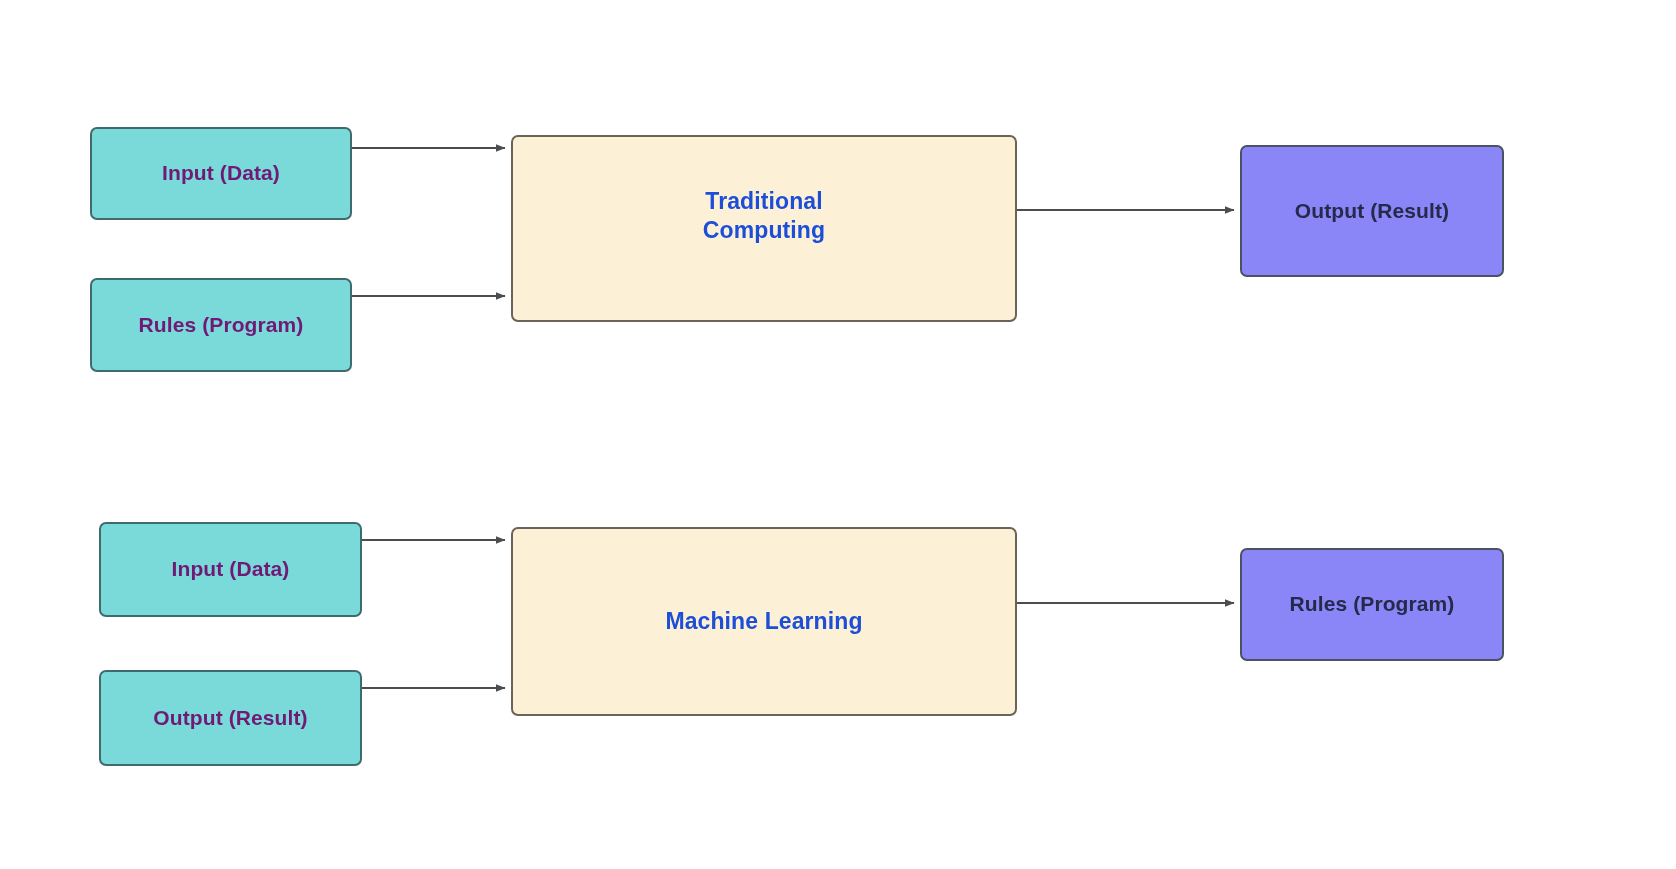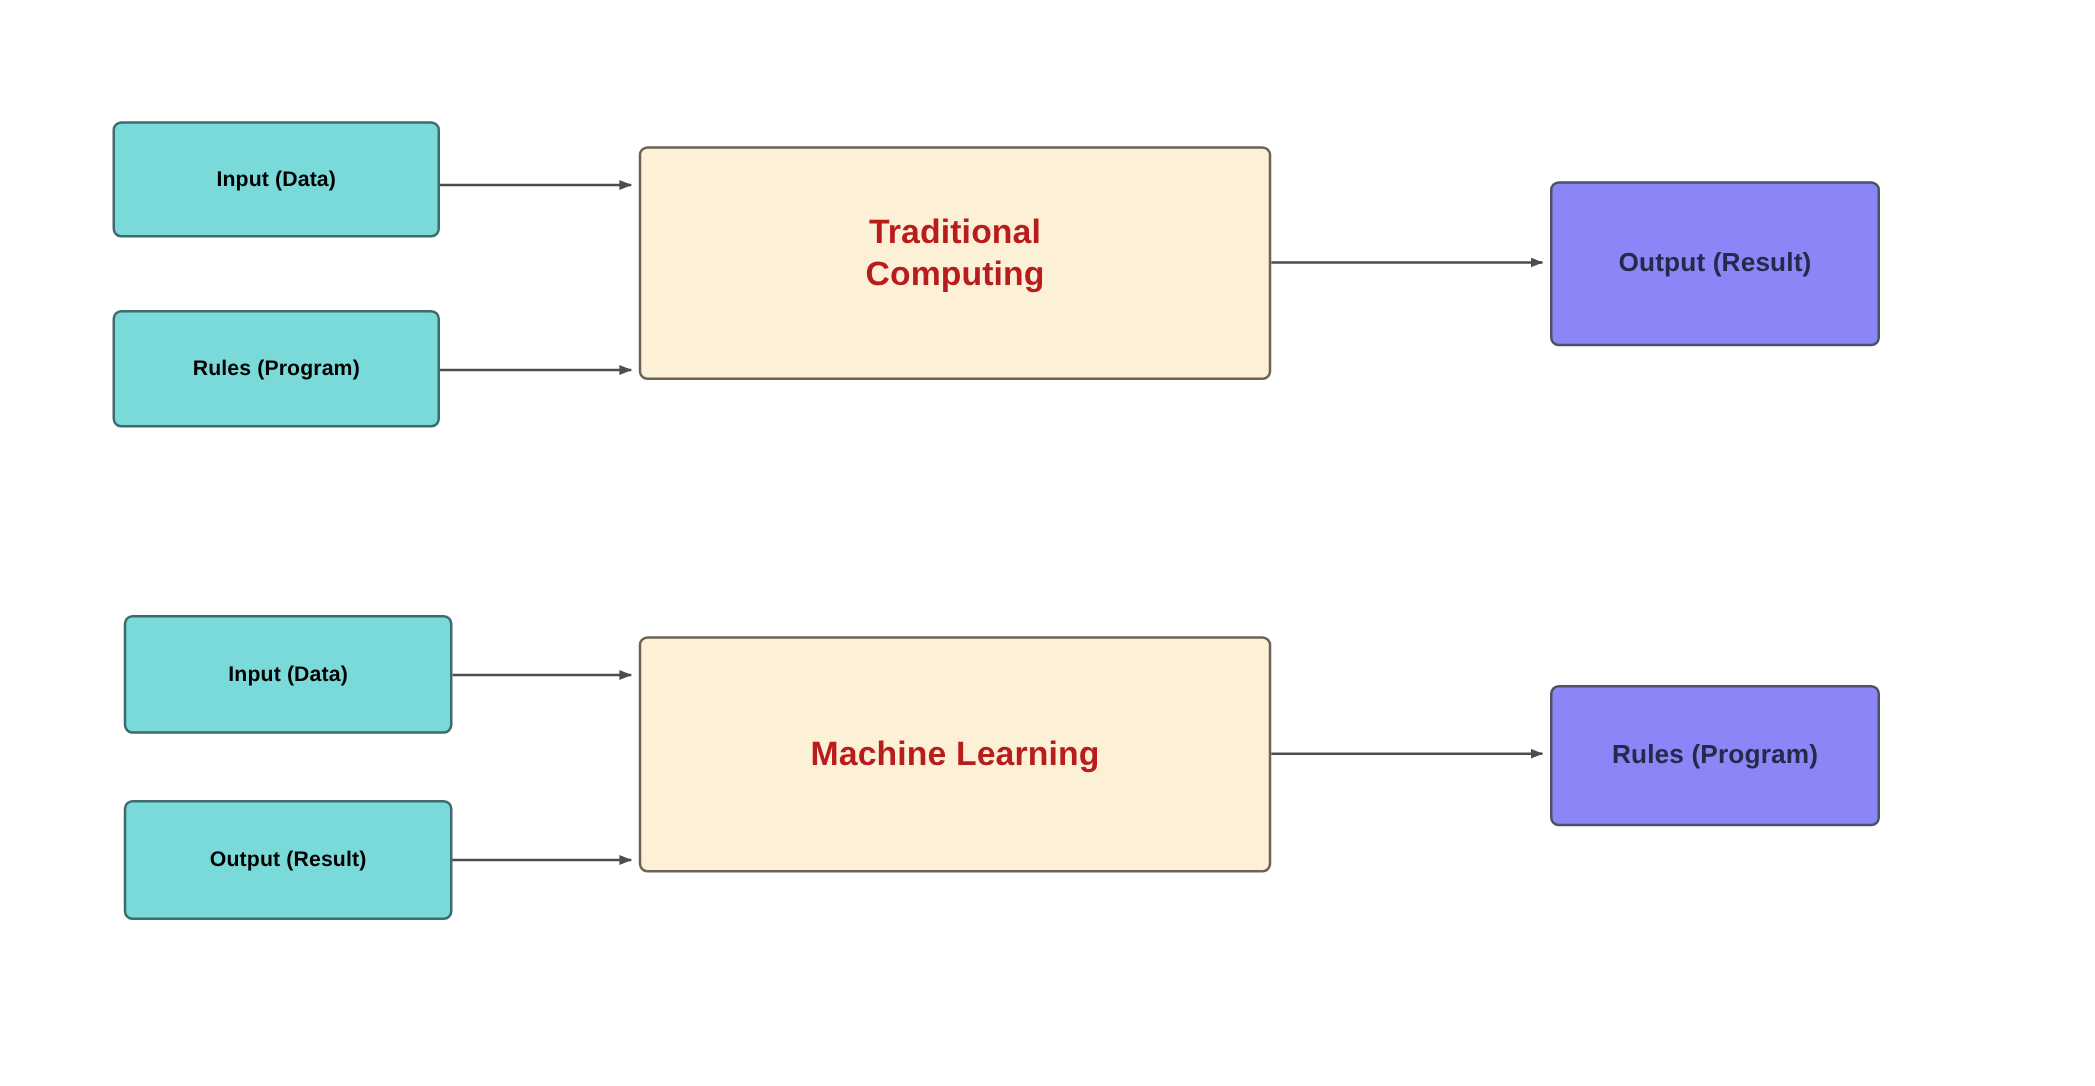--- a/index.html
+++ b/index.html
@@ -30,28 +30,30 @@
     text-align: center;
     border-radius: 7px;
     font-weight: bold;
     line-height: 1.25;
     letter-spacing: 0.1px;
     user-select: none;
   }
   .node-io {
     background: #7ad9d9;
     border: 2.5px solid #3f6b6e;
-    color: #000000;
-    font-size: 17px;
+    color: #701a75;
+    font-size: 21px;
+    margin-top: 30px;
   }
   .node-process {
     background: #fcf0d7;
     border: 2.5px solid #6b6357;
-    color: #b91c1c;
-    font-size: 27px;
+    color: #1d4ed8;
+    font-size: 23px;
+    margin-top: 18px;
   }
   .node-result {
     background: #8a86f7;
     border: 2.5px solid #4a5263;
     color: #25294a;
     font-size: 21px;
   }
   .node-label {
     display: block;
     white-space: pre-line;

